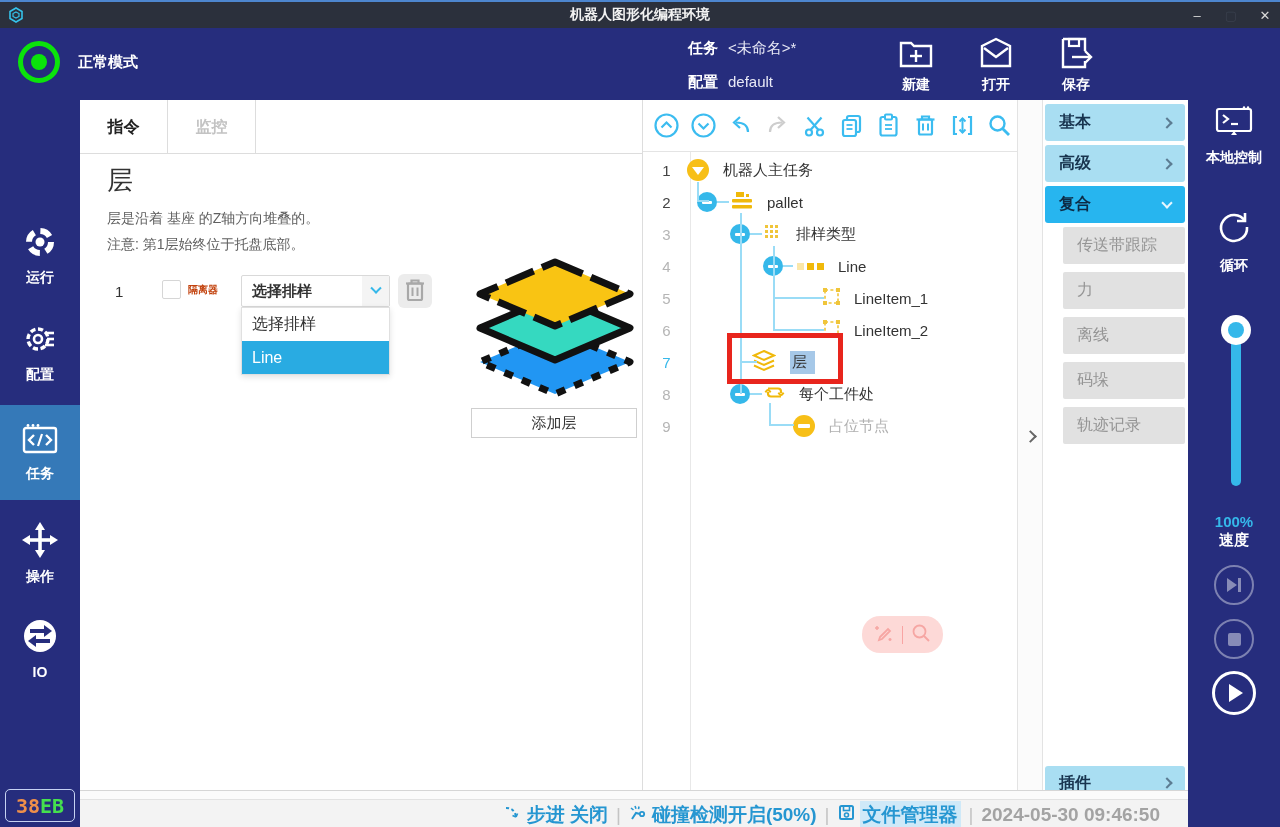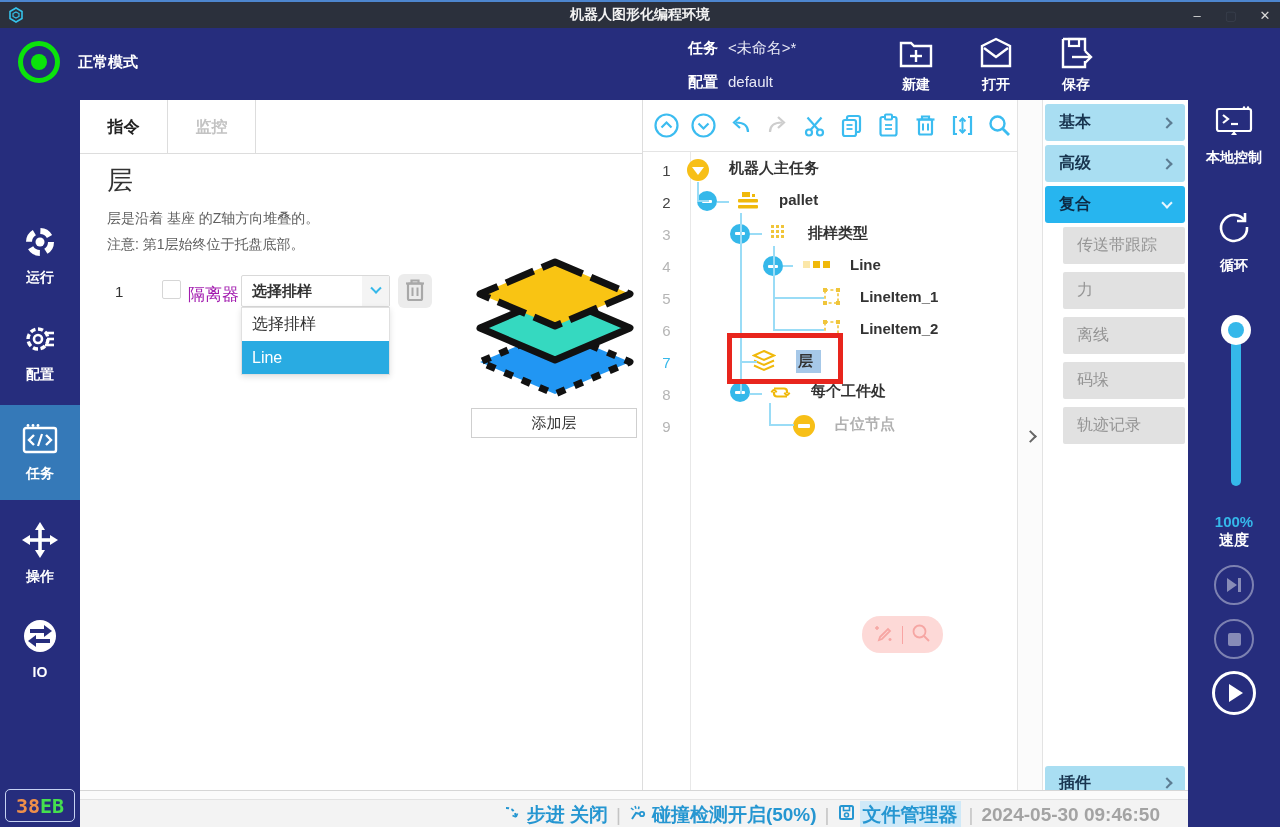--- a/index.html
+++ b/index.html
@@ -45,41 +45,41 @@
 .main-panel { position:absolute; left:80px; top:100px; width:563px; height:690px; background:#fff; border-right:1px solid #ddd; }
 .tabbar { position:absolute; left:0; top:0; width:100%; height:54px; border-bottom:1px solid #ddd; display:flex; }
 .tab { width:88px; height:54px; display:flex; align-items:center; justify-content:center; font-size:16px; font-weight:bold; border-right:1px solid #ddd; cursor:default; }
 .tab.active { color:#222; }
 .tab.inactive { color:#c3c3c3; }
 .mp-title { position:absolute; left:27px; top:63px; font-size:26px; color:#333; font-weight:500; }
 .mp-desc1 { position:absolute; left:27px; top:110px; font-size:14px; color:#606060; }
 .mp-desc2 { position:absolute; left:27px; top:136px; font-size:14px; color:#606060; }
 .row-index { position:absolute; left:35px; top:183px; font-size:15px; color:#333; }
 .checkbox { position:absolute; left:82px; top:180px; width:19px; height:19px; border:1px solid #d6d6d6; border-radius:2px; background:#fff; }
-.sep-label { position:absolute; left:108px; top:183px; font-size:17px; color:#a21caf; }
+.sep-label { position:absolute; left:108px; top:183px; font-size:10px; color:#c2410c;font-weight:bold; }
 .select-box { position:absolute; left:161px; top:175px; width:149px; height:32px; border:1px solid #d9d9d9; border-radius:2px; background:#fff; display:flex; align-items:center; }
 .select-box .sel-text { padding-left:10px; font-size:15px; color:#333; font-weight:bold; flex:1; }
 .sel-chev { width:27px; height:30px; background:#f4f4f4; display:flex; align-items:center; justify-content:center; }
 .chev { width:8px; height:8px; border-right:2px solid #35b8ea; border-bottom:2px solid #35b8ea; transform:rotate(45deg) translate(-2px,-2px); }
 .dropdown { position:absolute; left:161px; top:207px; width:149px; background:#fff; border:1px solid #e0e0e0; box-shadow:0 2px 6px rgba(0,0,0,.12); z-index:6; }
 .dd-opt { height:33px; display:flex; align-items:center; padding-left:10px; font-size:16px; color:#333; cursor:default; }
 .dd-opt.hl { background:#29abe2; color:#fff; }
 .form-trash { position:absolute; left:318px; top:174px; width:34px; height:34px; background:#ececec; border-radius:6px; display:flex; align-items:center; justify-content:center; }
 .layers-art { position:absolute; left:390px; top:158px; }
 .add-layer-btn { position:absolute; left:391px; top:308px; width:166px; height:30px; border:1px solid #cfcfcf; background:#fff; display:flex; align-items:center; justify-content:center; font-size:15px; color:#333; cursor:default; }
 
 
 .tree-panel { position:absolute; left:643px; top:100px; width:374px; height:690px; background:#fff; }
 .tree-toolbar { position:absolute; left:0; top:0; width:100%; height:52px; border-bottom:1px solid #e4e4e4; display:flex; align-items:center; gap:10px; padding-left:10px; }
 .tt-icon { width:27px; height:27px; display:flex; align-items:center; justify-content:center; cursor:default; }
 .numcol-border { position:absolute; left:47px; top:52px; width:1px; height:638px; background:#e8e8e8; }
 .tree-row { position:absolute; left:0; width:100%; height:32px; display:flex; align-items:center; }
 .tr-num { width:47px; text-align:center; font-size:15px; color:#b5b5b5; }
 .tr-num.dark { color:#444; } .tr-num.cyan { color:#35b8ea; }
-.tr-content { display:flex; align-items:flex-start; gap:20px;font-weight:bold; }
+.tr-content { display:flex; align-items:center; gap:14px; }
 .tr-label { font-size:15px; color:#333; }
 .tr-label.dim { color:#b0b0b0; }
 .tr-label.selected { background:#a6c8e8; padding:2px 8px 2px 2px; }
 .minus-circle { width:20px; height:20px; border-radius:50%; background:#35b8ea; display:flex; align-items:center; justify-content:center; flex:none; }
 .minus-circle .bar { width:10px; height:3px; background:#fff; border-radius:1px; }
 .root-circle { width:22px; height:22px; border-radius:50%; background:#f7bf17; display:flex; align-items:center; justify-content:center; flex:none; }
 .root-circle .tri { width:0; height:0; border-left:6px solid transparent; border-right:6px solid transparent; border-top:8px solid #fff; margin-top:2px; }
 .ph-circle { width:22px; height:22px; border-radius:50%; background:#f7bf17; display:flex; align-items:center; justify-content:center; flex:none; }
 .ph-circle .bar { width:12px; height:3.5px; background:#fff; border-radius:1px; }
 .connector { position:absolute; background:#9adcf6; z-index:1; }

